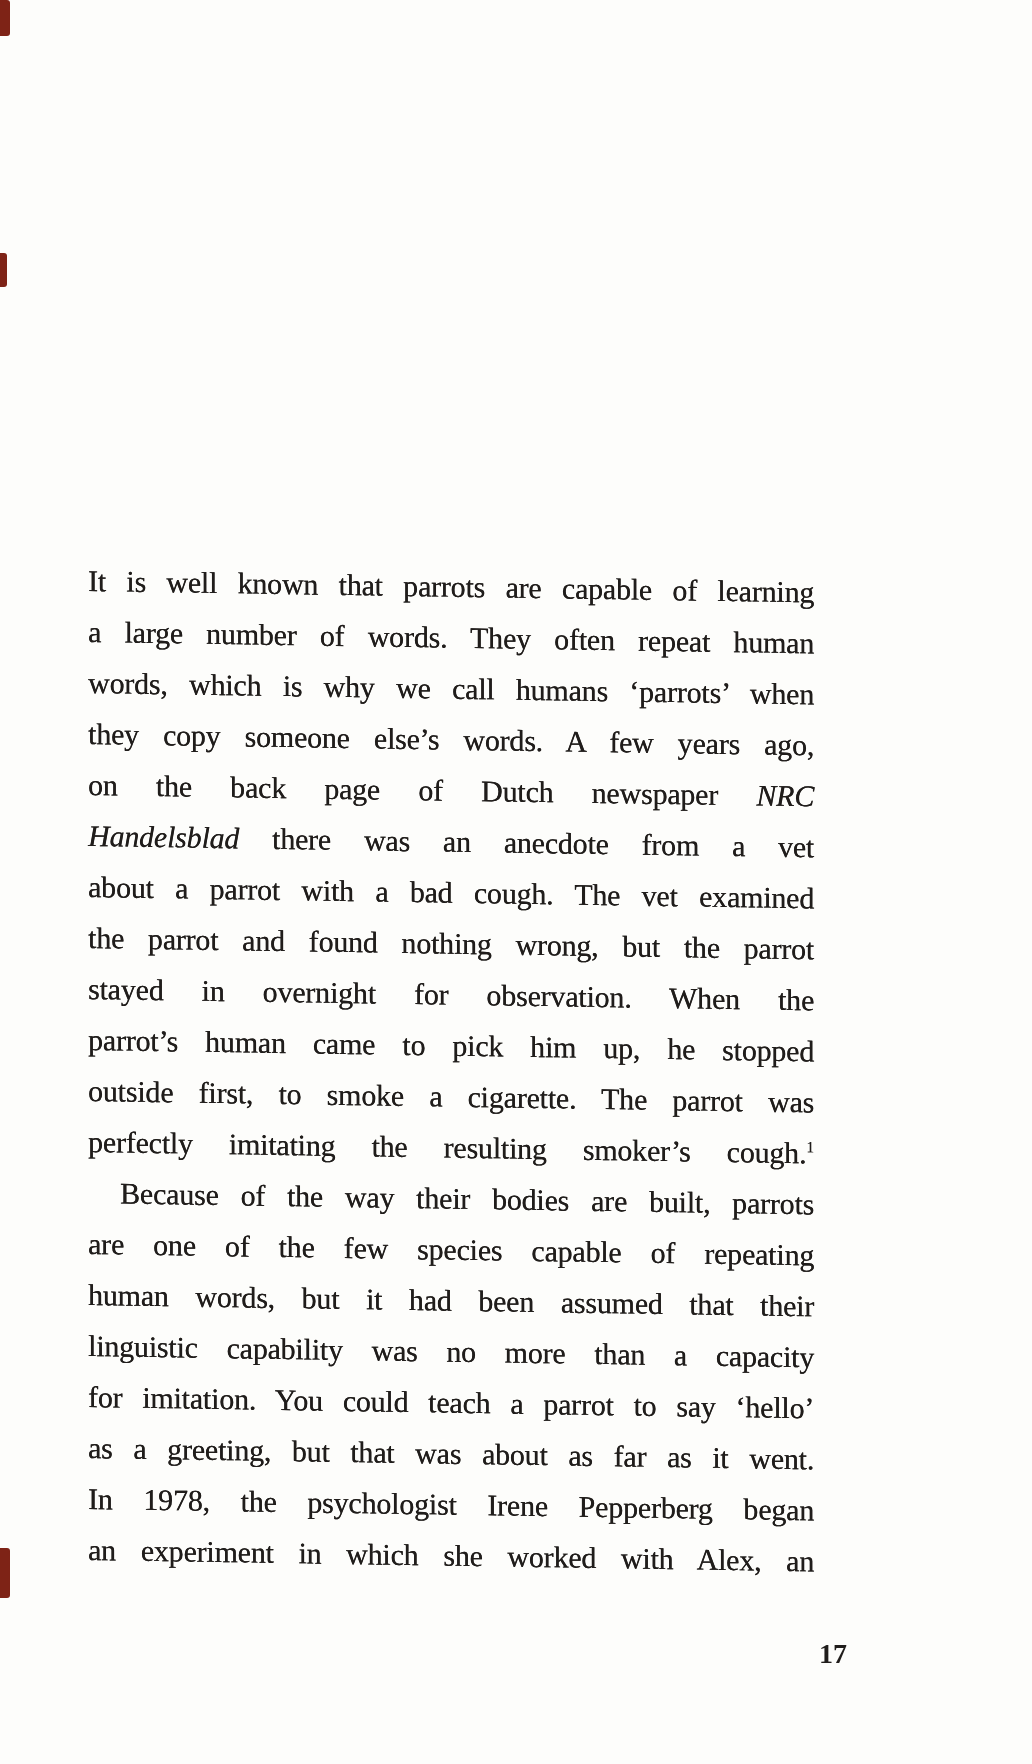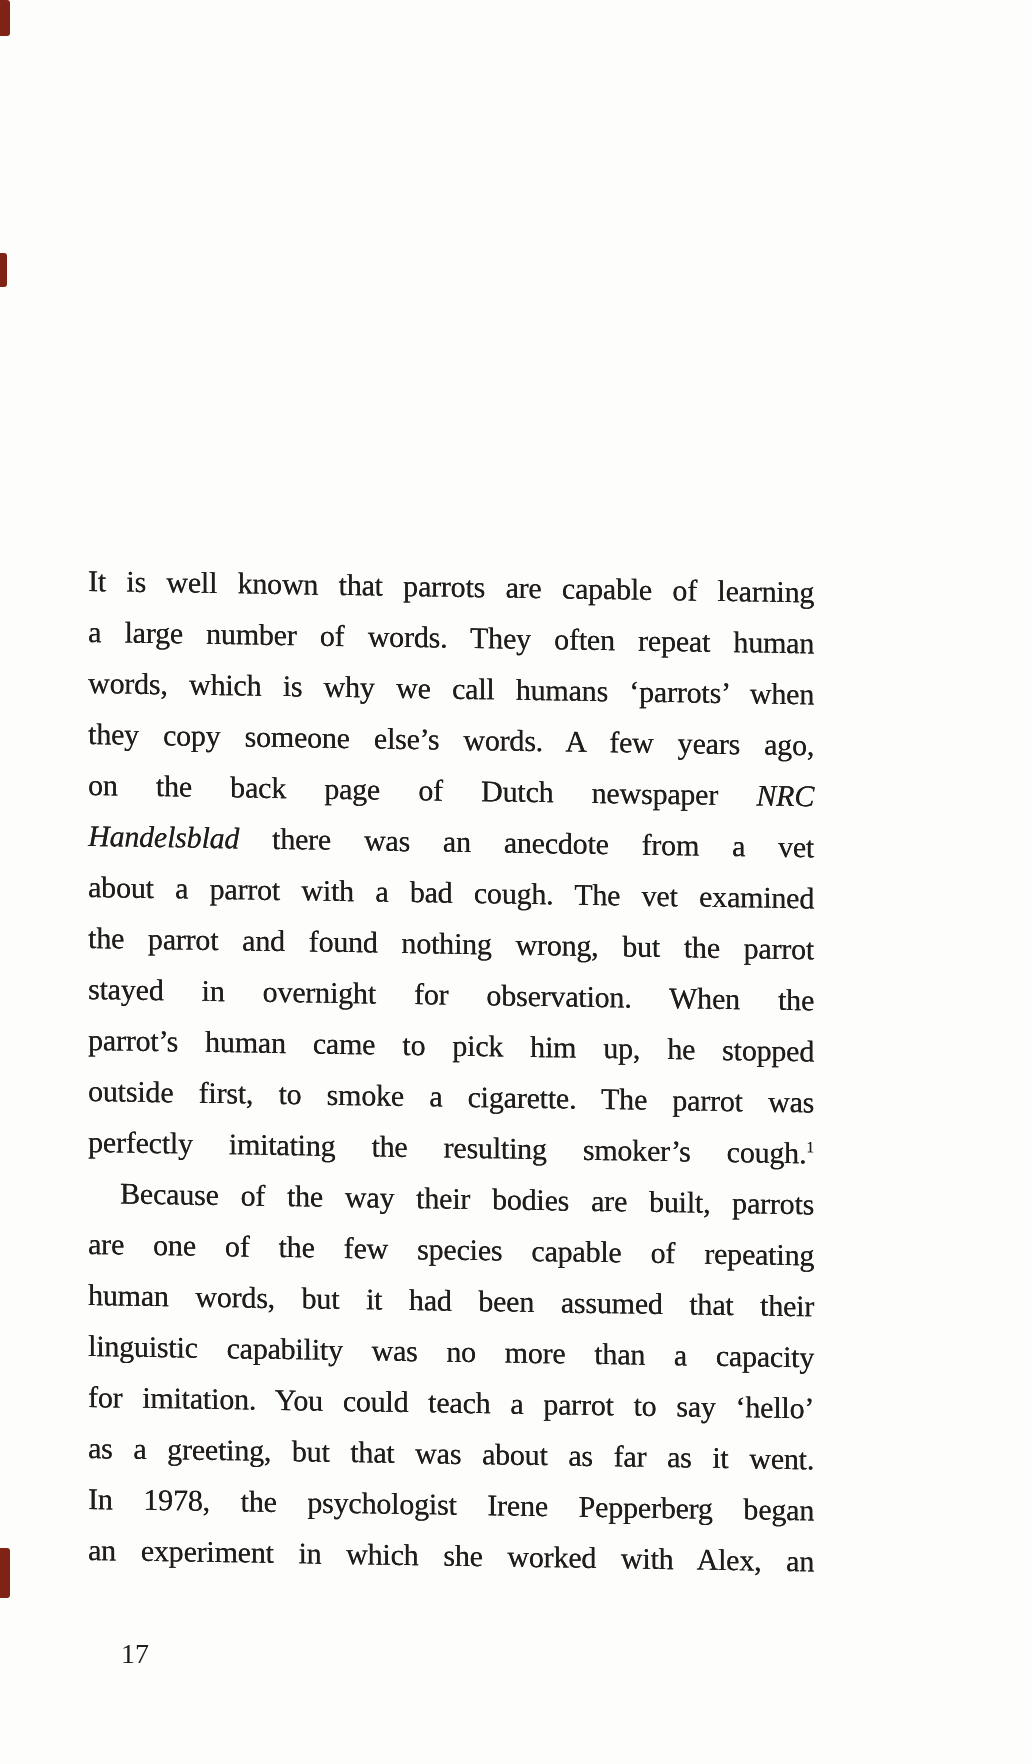--- a/index.html
+++ b/index.html
@@ -38,24 +38,25 @@
     font-size: 0.52em;
     vertical-align: super;
     line-height: 0;
     letter-spacing: 0;
   }
   .page-number {
     position: absolute;
     left: 88px;
     top: 1638px;
     width: 726px;
-    text-align: left;
+    text-align: right;
     font-size: 28px;
     line-height: 32px;
     transform: translateX(33px);
+    font-weight: bold;
   }
   .edge-mark {
     position: absolute;
     left: 0;
     border-radius: 0 3px 3px 0;
   }
   .edge-mark.m1 { top: 0;      width: 10px; height: 36px; }
   .edge-mark.m2 { top: 253px;  width: 7px;  height: 34px; }
   .edge-mark.m3 { top: 1548px; width: 10px; height: 50px; }
 </style>

